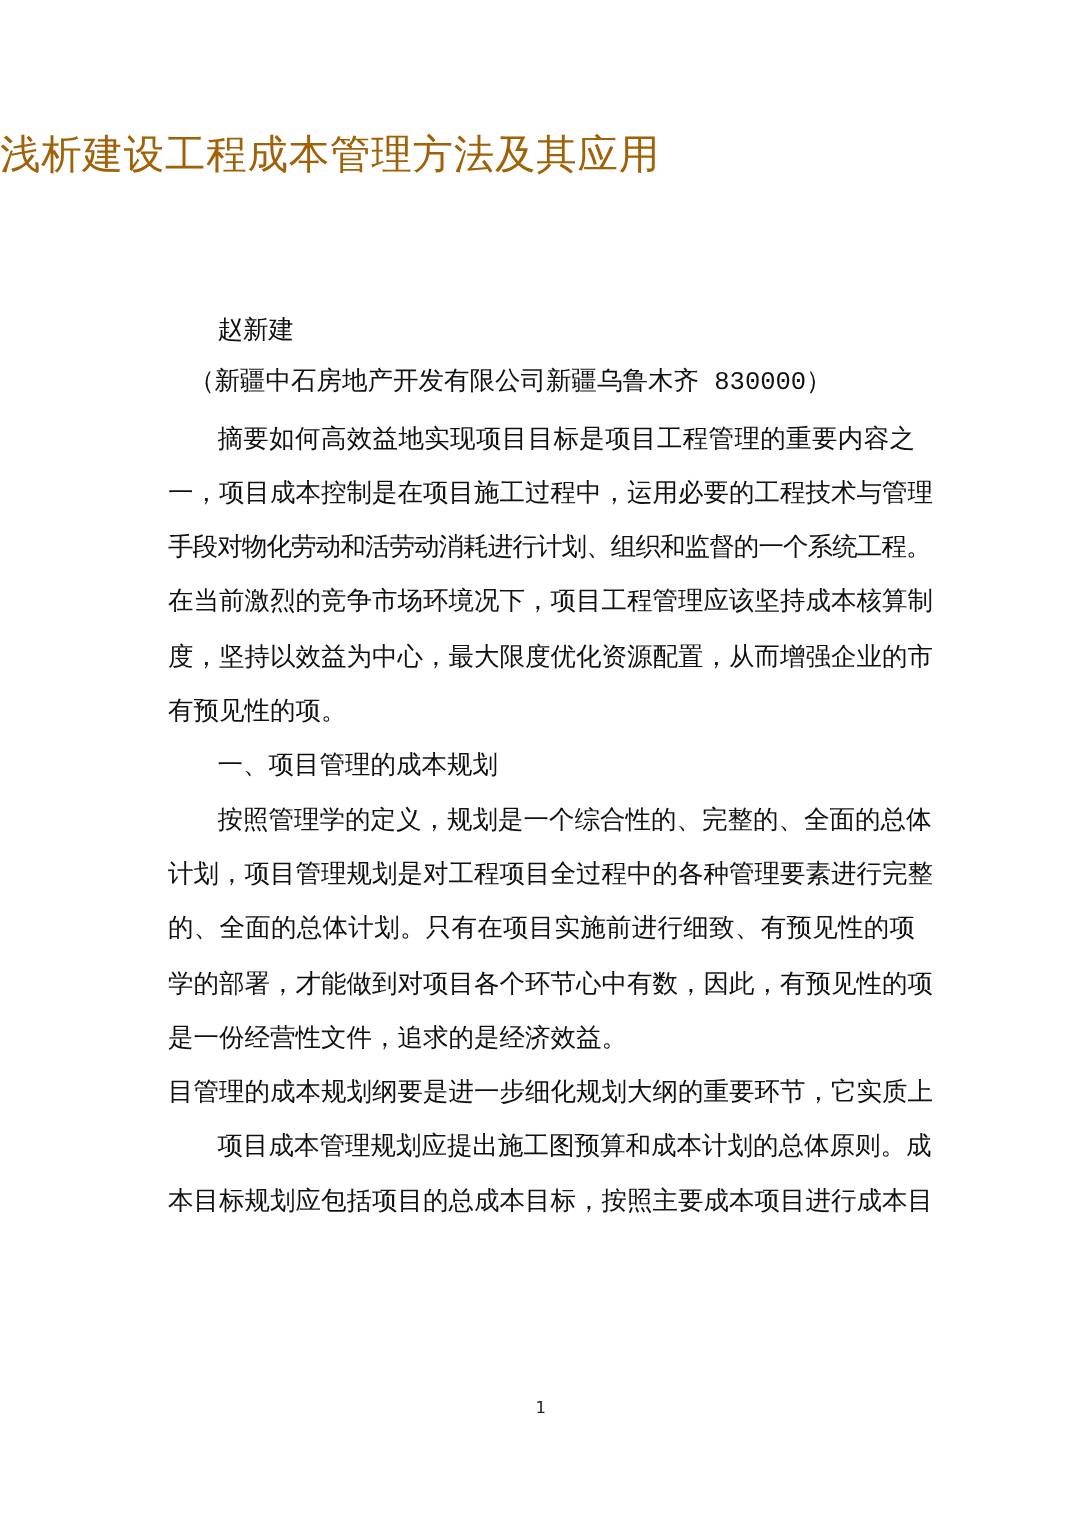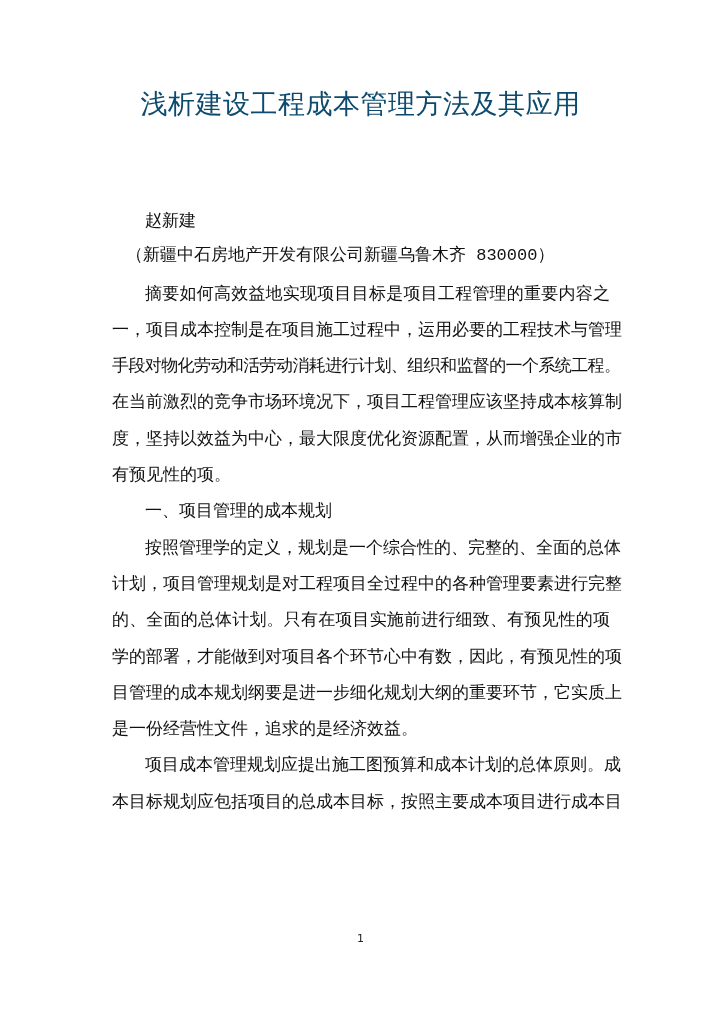--- a/index.html
+++ b/index.html
@@ -19,27 +19,26 @@
       position: absolute;
       left: 0; top: 0;
       width: 721px; height: 1020px;
       background: #ffffff;
     }
     .title {
       position: absolute;
       left: 0;
       width: 721px;
       top: 84px;
-      text-align: center;
       font-size: 27px;
       line-height: 40px;
       letter-spacing: 0.5px;
       font-weight: normal;
       margin: 0;
-      color: #0c4a6e;
+      color: #a16207;
     }
     .body-text {
       position: absolute;
       left: 112px;
       width: 498px;
       top: 202px;
       font-size: 17px;
       line-height: 36.3px;
     }
     .line {
@@ -87,22 +86,22 @@
     </div>
 
 
     <span class="line indent short">一、项目管理的成本规划</span>
 
     <div>
       <span class="line indent">按照管理学的定义，规划是一个综合性的、完整的、全面的总体</span>
       <span class="line">计划，项目管理规划是对工程项目全过程中的各种管理要素进行完整</span>
       <span class="line">的、全面的总体计划。只有在项目实施前进行细致、有预见性的项</span>
       <span class="line">学的部署，才能做到对项目各个环节心中有数，因此，有预见性的项</span>
+      <span class="line last">是一份经营性文件，追求的是经济效益。</span>
       <span class="line">目管理的成本规划纲要是进一步细化规划大纲的重要环节，它实质上</span>
-      <span class="line last">是一份经营性文件，追求的是经济效益。</span>
     </div>
 
     <div>
       <span class="line indent">项目成本管理规划应提出施工图预算和成本计划的总体原则。成</span>
       <span class="line">本目标规划应包括项目的总成本目标，按照主要成本项目进行成本目</span>
     </div>
   </div>
 
   <div class="page-number">1</div>
 </div>

